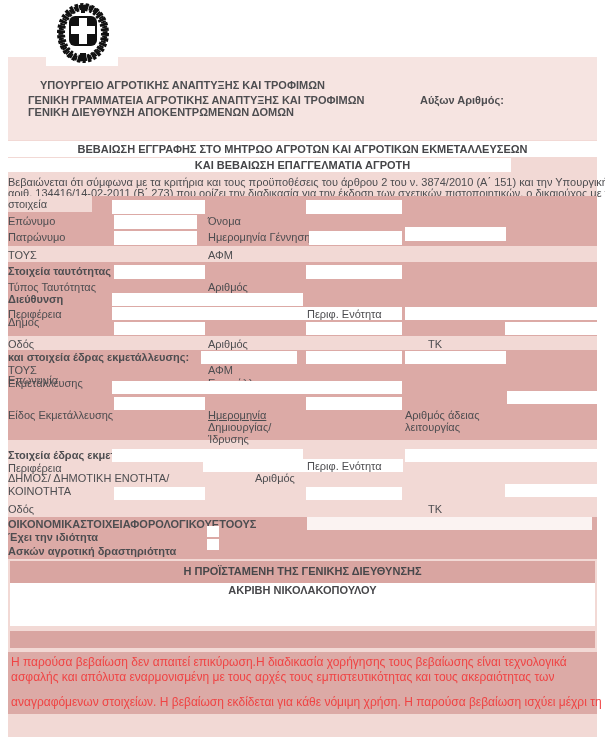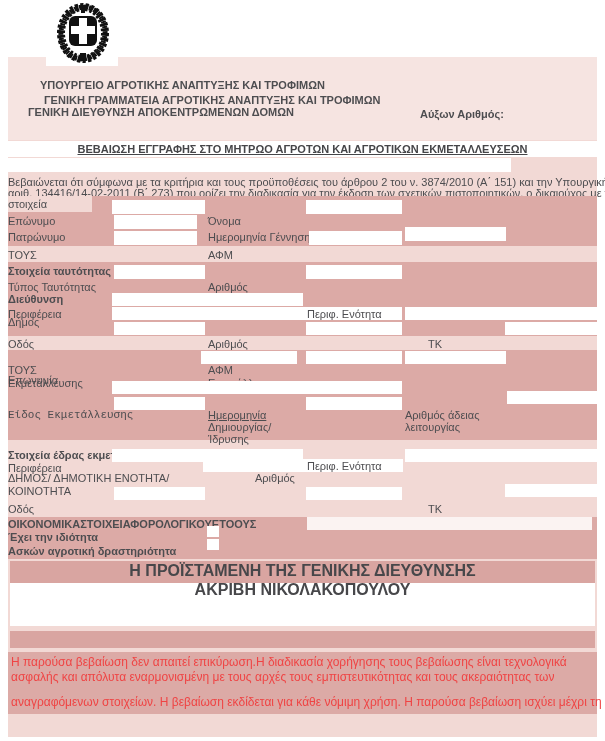--- a/index.html
+++ b/index.html
@@ -10,21 +10,21 @@
   .base{left:8px;top:57px;width:589px;height:680px;background:#f2d9d5;}
   .hdr{left:8px;top:57px;width:589px;height:83px;background:#f6e4e1;}
   .dark{background:#dcaaa6;}
   .white{background:#ffffff;}
   .lbl{position:absolute;font-size:11px;line-height:12px;white-space:nowrap;color:#4d4d50;}
   .b{font-weight:bold;}
   .box{position:absolute;background:#fff;}
   .ctr{text-align:center;width:589px;left:8px;}
   .title{font-size:11px;font-weight:bold;color:#454548;}
   .foot{position:absolute;font-size:12px;line-height:15px;color:#ef4444;white-space:nowrap;}
-  .sig{font-size:16px;font-weight:bold;color:#47474a;}
+  .sig{font-size:11px;font-weight:bold;color:#47474a;}
 </style>
 </head>
 <body>
 
 <div class="pg">
 
   <div class="band base"></div>
 
   <div class="band hdr"></div>
 
@@ -35,27 +35,28 @@
       <ellipse cx="31" cy="30" rx="22" ry="26" fill="none" stroke="#111" stroke-width="5" stroke-dasharray="2 3" transform="rotate(8 31 30)"></ellipse>
       <rect x="17" y="13" width="28" height="30" rx="6" fill="#111"></rect>
       <rect x="27" y="15" width="8" height="26" fill="#fff"></rect>
       <rect x="19" y="23" width="24" height="8" fill="#fff"></rect>
       <rect x="29" y="2" width="4" height="8" fill="#111"></rect>
       <rect x="28" y="50" width="6" height="8" fill="#111"></rect>
     </svg>
   </div>
 
   <div class="lbl b" style="left:40px;top:79px;">ΥΠΟΥΡΓΕΙΟ ΑΓΡΟΤΙΚΗΣ ΑΝΑΠΤΥΞΗΣ ΚΑΙ ΤΡΟΦΙΜΩΝ</div>
-  <div class="lbl b" style="left:28px;top:94px;margin-left:16px;">ΓΕΝΙΚΗ ΓΡΑΜΜΑΤΕΙΑ ΑΓΡΟΤΙΚΗΣ ΑΝΑΠΤΥΞΗΣ ΚΑΙ ΤΡΟΦΙΜΩΝ</div>
+  <div class="lbl b" style="left:28px;top:94px;">ΓΕΝΙΚΗ ΓΡΑΜΜΑΤΕΙΑ ΑΓΡΟΤΙΚΗΣ ΑΝΑΠΤΥΞΗΣ ΚΑΙ ΤΡΟΦΙΜΩΝ</div>
   <div class="lbl b" style="left:28px;top:106px;">ΓΕΝΙΚΗ ΔΙΕΥΘΥΝΣΗ ΑΠΟΚΕΝΤΡΩΜΕΝΩΝ ΔΟΜΩΝ</div>
-  <div class="lbl b" style="left:420px;top:94px;margin-top:14px;">Αύξων Αριθμός:</div>
+  <div class="lbl b" style="left:420px;top:94px;">Αύξων Αριθμός:</div>
 
   <div class="band white" style="left:8px;top:141px;width:589px;height:16px;"></div>
   <div class="band white" style="left:8px;top:158px;width:503px;height:14px;"></div>
-  <div class="lbl title ctr" style="top:143px;text-decoration:underline;">ΒΕΒΑΙΩΣΗ ΕΓΓΡΑΦΗΣ ΣΤΟ ΜΗΤΡΩΟ ΑΓΡΟΤΩΝ ΚΑΙ ΑΓΡΟΤΙΚΩΝ ΕΚΜΕΤΑΛΛΕΥΣΕΩΝ</div>
+  <div class="lbl title ctr" style="top:143px;">ΒΕΒΑΙΩΣΗ ΕΓΓΡΑΦΗΣ ΣΤΟ ΜΗΤΡΩΟ ΑΓΡΟΤΩΝ ΚΑΙ ΑΓΡΟΤΙΚΩΝ ΕΚΜΕΤΑΛΛΕΥΣΕΩΝ</div>
+  <div class="lbl title ctr" style="top:159px;">ΚΑΙ ΒΕΒΑΙΩΣΗ ΕΠΑΓΓΕΛΜΑΤΙΑ ΑΓΡΟΤΗ</div>
 
   <div class="lbl" style="left:8px;top:176px;">Βεβαιώνεται ότι σύμφωνα με τα κριτήρια και τους προϋποθέσεις του άρθρου 2 του ν. 3874/2010 (Α΄ 151) και την Υπουργική Απόφαση</div>
   <div class="lbl" style="left:8px;top:187px;">αριθ. 134416/14-02-2011 (Β΄ 273) που ορίζει την διαδικασία για την έκδοση των σχετικών πιστοποιητικών, ο δικαιούχος με τα παρακάτω</div>
 
   <div class="band dark" style="left:8px;top:196px;width:589px;height:50px;"></div>
   <div class="band" style="left:8px;top:196px;width:84px;height:16px;background:#f2d9d5;"></div>
   <div class="lbl" style="left:8px;top:198px;">στοιχεία</div>
   <div class="box" style="left:112px;top:200px;width:93px;height:14px;"></div>
   <div class="box" style="left:306px;top:200px;width:96px;height:14px;"></div>
   <div class="lbl" style="left:8px;top:215px;">Επώνυμο</div>
@@ -85,33 +86,34 @@
   <div class="lbl" style="left:8px;top:316px;">Δήμος</div>
   <div class="box" style="left:114px;top:322px;width:91px;height:13px;"></div>
   <div class="box" style="left:306px;top:322px;width:96px;height:13px;"></div>
   <div class="box" style="left:505px;top:322px;width:92px;height:13px;"></div>
 
   <div class="lbl" style="left:8px;top:338px;">Οδός</div>
   <div class="lbl" style="left:208px;top:338px;">Αριθμός</div>
   <div class="lbl" style="left:428px;top:338px;">ΤΚ</div>
 
   <div class="band dark" style="left:8px;top:350px;width:589px;height:90px;"></div>
+  <div class="lbl b" style="left:8px;top:351px;">και στοιχεία έδρας εκμετάλλευσης:</div>
   <div class="box" style="left:201px;top:351px;width:96px;height:13px;"></div>
   <div class="box" style="left:306px;top:351px;width:96px;height:13px;"></div>
   <div class="box" style="left:405px;top:351px;width:101px;height:13px;"></div>
   <div class="lbl" style="left:8px;top:364px;">ΤΟΥΣ</div>
   <div class="lbl" style="left:208px;top:364px;">ΑΦΜ</div>
   <div class="lbl" style="left:8px;top:377px;">Εκμετάλλευσης</div>
   <div class="lbl" style="left:208px;top:377px;">Εκμετάλλευσης</div>
   <div class="box" style="left:112px;top:381px;width:290px;height:13px;"></div>
   <div class="lbl" style="left:8px;top:374px;">Επωνυμία</div>
   <div class="box" style="left:114px;top:397px;width:91px;height:13px;"></div>
   <div class="box" style="left:306px;top:397px;width:96px;height:13px;"></div>
   <div class="box" style="left:507px;top:391px;width:93px;height:13px;"></div>
-  <div class="lbl" style="left:8px;top:409px;font-family:Liberation Mono, monospace;">Είδος Εκμετάλλευσης</div>
+  <div class="lbl" style="left:8px;top:409px;">Είδος Εκμετάλλευσης</div>
   <div class="lbl" style="left:208px;top:409px;text-decoration:underline;">Ημερομηνία</div>
   <div class="lbl" style="left:208px;top:421px;">Δημιουργίας/</div>
   <div class="lbl" style="left:208px;top:433px;">Ίδρυσης</div>
   <div class="lbl" style="left:405px;top:409px;">Αριθμός άδειας</div>
   <div class="lbl" style="left:405px;top:421px;">λειτουργίας</div>
 
   <div class="lbl b" style="left:8px;top:449px;">Στοιχεία έδρας εκμετάλλευσης</div>
   <div class="box" style="left:112px;top:449px;width:191px;height:13px;"></div>
   <div class="box" style="left:405px;top:449px;width:195px;height:13px;"></div>
   <div class="lbl" style="left:8px;top:462px;">Περιφέρεια</div>

